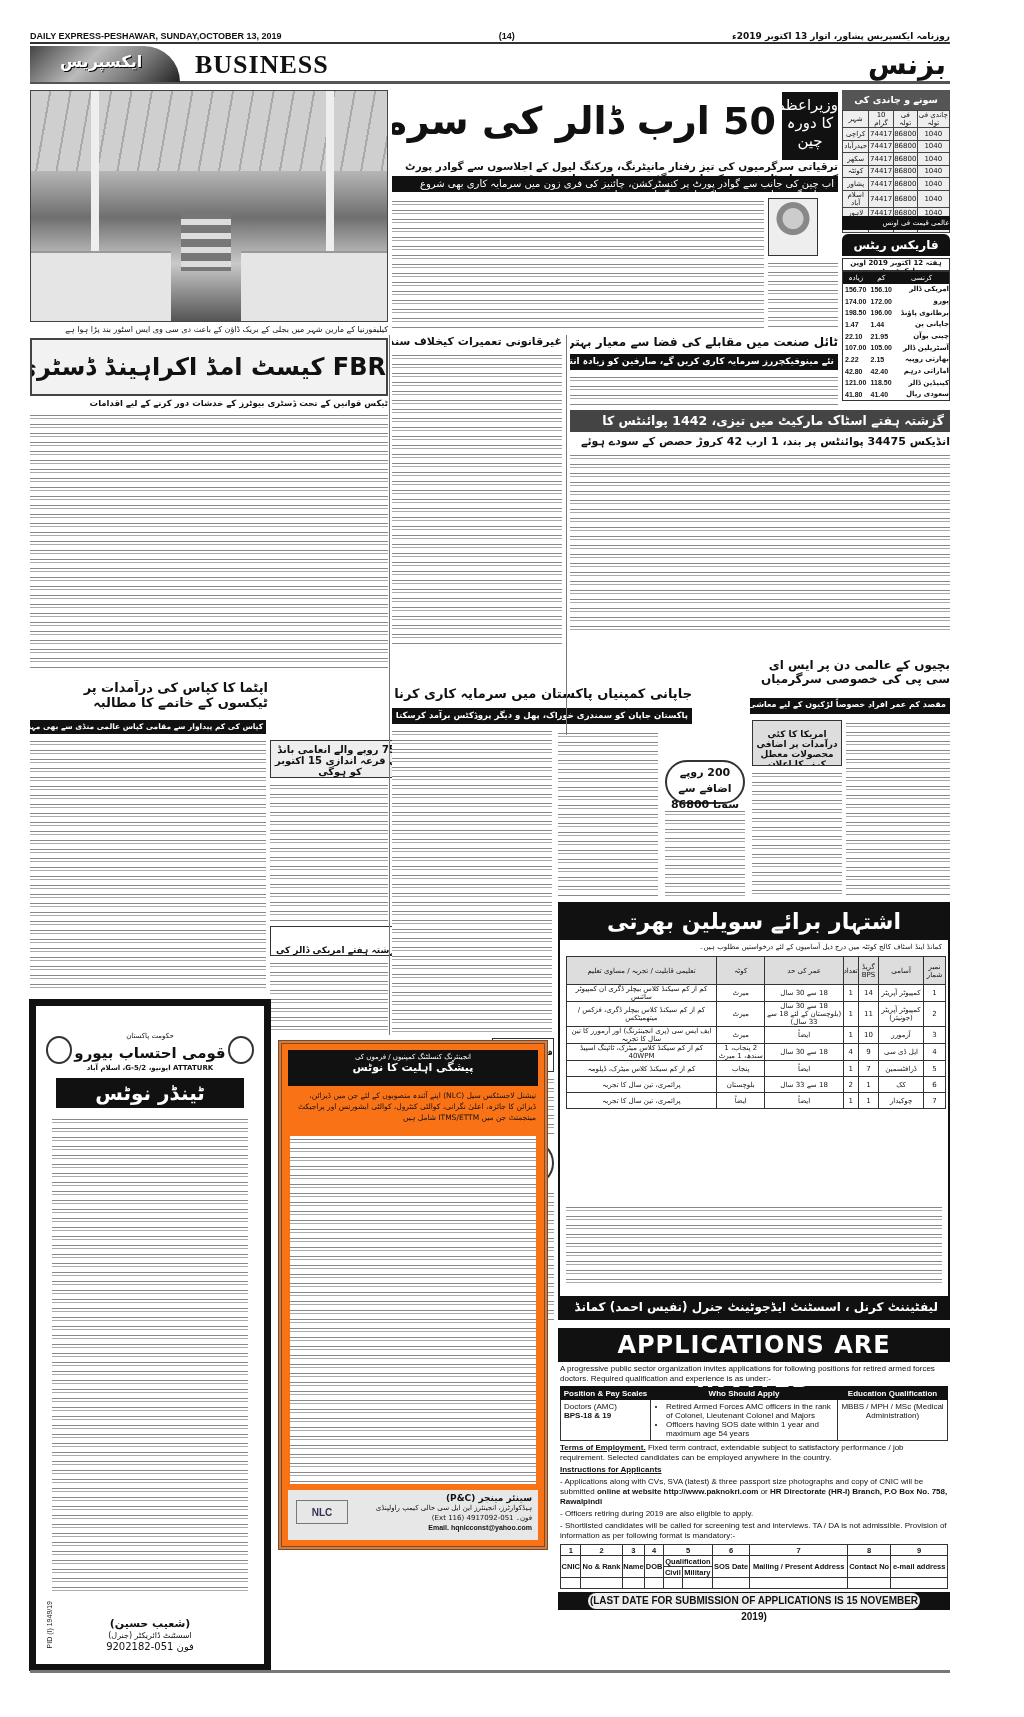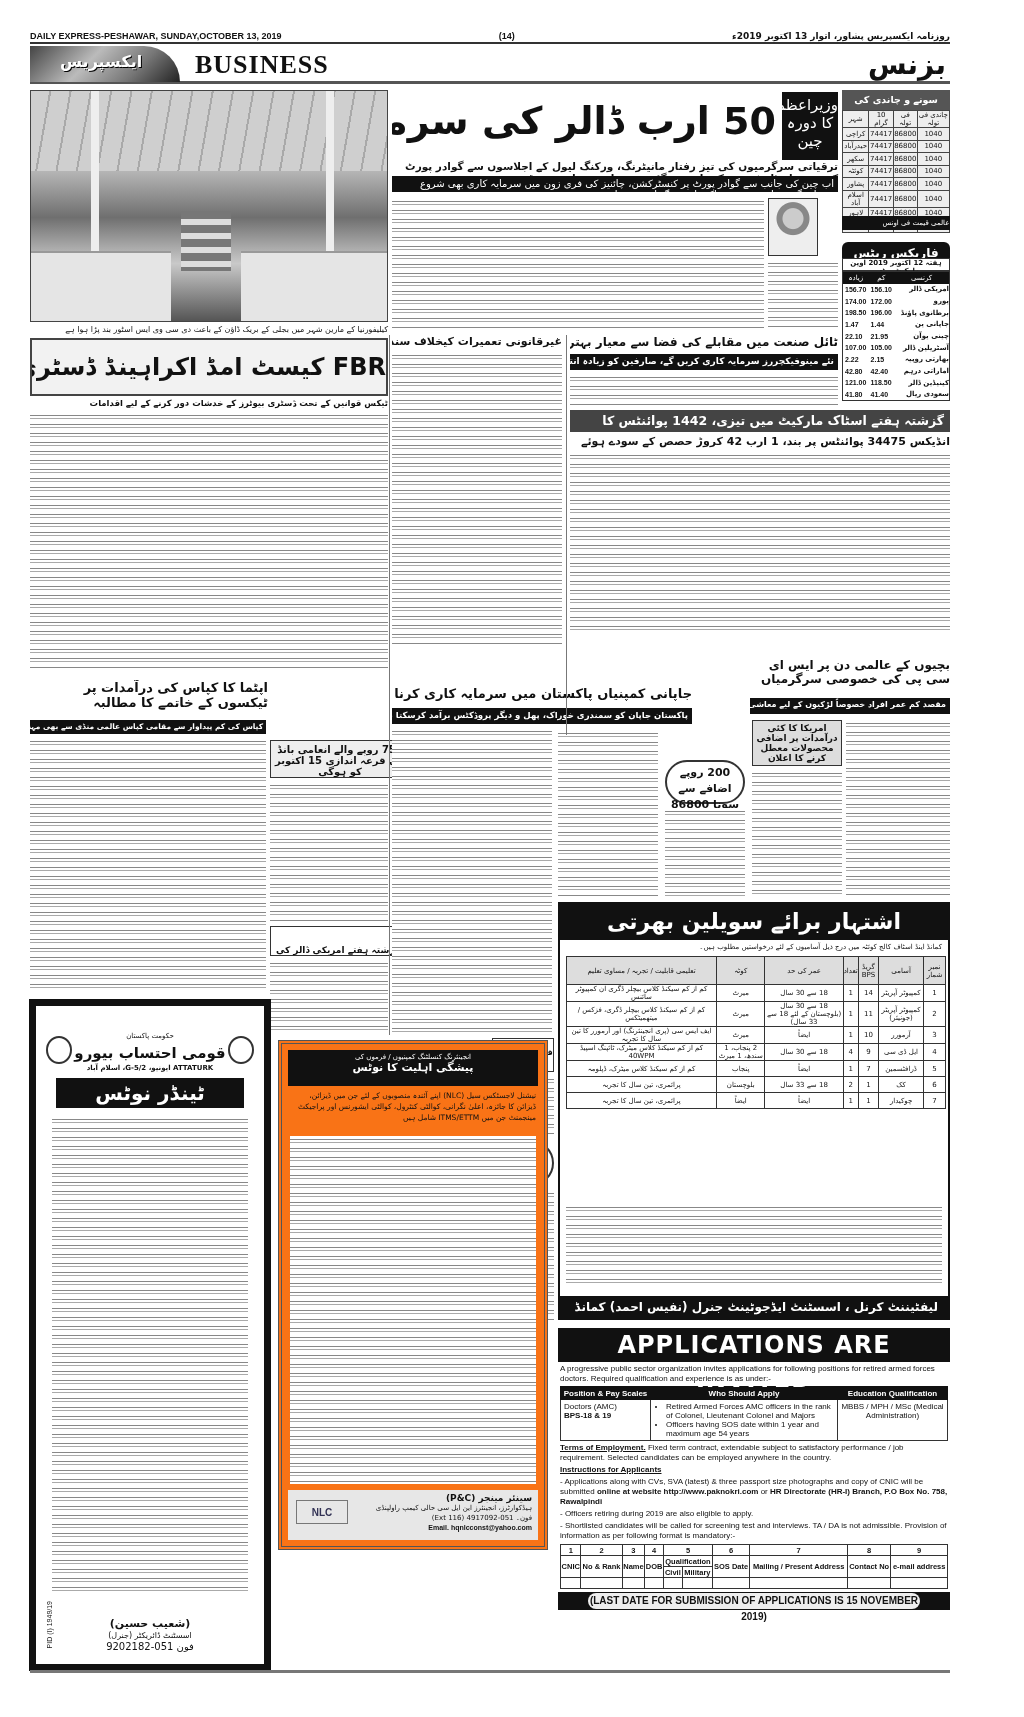--- a/index.html
+++ b/index.html
@@ -26,21 +26,21 @@
   .sub1 { left: 362px; top: 130px; width: 446px; font-size: 10.5px; font-weight: bold; text-align: right; }
   .sub2 { left: 362px; top: 146px; width: 446px; height: 16px; font-size: 10px; text-align: right; padding: 2px 4px; }
   .txt { font-size: 6.5px; line-height: 9px; color: #333; text-align: justify; overflow: hidden; }
   .txt-fill { background: repeating-linear-gradient(180deg,#fff 0 3px,#888 3px 4px,#fff 4px 6px,#aaa 6px 7px,#fff 7px 9px); }
   .portrait { left: 738px; top: 168px; width: 50px; height: 58px; background: radial-gradient(circle at 50% 35%,#ccc 0 10px,#888 11px 16px,#eee 17px); border: 1px solid #333; }
   .gold-hd { left: 812px; top: 60px; width: 108px; height: 20px; font-size: 9.5px; font-weight: bold; text-align: center; background: #555; color: #fff; line-height: 20px; }
   table { border-collapse: collapse; }
   .gold { left: 812px; top: 80px; width: 108px; font-size: 7px; }
   .gold td, .gold th { border: 1px solid #444; text-align: center; height: 12.5px; background: #eee; font-weight: normal; }
   .gold-ft { left: 812px; top: 186px; width: 108px; height: 14px; font-size: 7px; text-align: center; line-height: 14px; padding-left: 40px; }
-  .fx-hd { left: 812px; top: 212px; width: 108px; height: 16px; font-size: 12px; font-weight: bold; text-align: center; line-height: 22px; border-radius: 6px 6px 0 0; }
+  .fx-hd { left: 812px; top: 204px; width: 108px; height: 22px; font-size: 12px; font-weight: bold; text-align: center; line-height: 22px; border-radius: 6px 6px 0 0; }
   .fx-sub { left: 812px; top: 228px; width: 108px; height: 13px; font-size: 7px; text-align: center; font-weight: bold; border: 1px solid #333; }
   .fx { left: 812px; top: 241px; width: 108px; font-size: 7px; border: 1px solid #333; }
   .fx th { background: #111; color: #fff; height: 12px; font-weight: normal; }
   .fx td { height: 11.7px; font-weight: bold; padding-left: 2px; }
   .hl-fbr { left: 0; top: 308px; width: 358px; height: 58px; border: 2px solid #444; font-size: 24px; font-weight: bold; text-align: center; line-height: 54px; background: #f2f2f2; white-space: nowrap; overflow: hidden; }
   .sub-fbr { left: 0; top: 368px; width: 358px; font-size: 8.5px; text-align: right; font-weight: bold; }
   .hl-sm { font-weight: bold; text-align: right; white-space: nowrap; overflow: hidden; }
   .oval { border: 2px solid #333; border-radius: 30px; text-align: center; font-weight: bold; font-size: 11px; line-height: 16px; padding-top: 3px; }
   .stock-bar { left: 540px; top: 380px; width: 380px; height: 22px; font-size: 12.5px; font-weight: bold; text-align: right; padding-right: 6px; line-height: 22px; background: #444; }
   .stock-sub { left: 540px; top: 405px; width: 380px; font-size: 11px; font-weight: bold; text-align: right; }
@@ -270,21 +270,21 @@
 
   <div class="abs hl-sm urdu" style="left:362px;top:656px;width:300px;font-size:13px">جاپانی کمپنیاں پاکستان میں سرمایہ کاری کرنا چاہتی ہیں، جاپانی سفیر</div>
   <div class="abs black urdu hl-sm" style="left:362px;top:678px;width:300px;height:16px;font-size:8.5px;padding:2px 4px">پاکستان جاپان کو سمندری خوراک، پھل و دیگر پروڈکٹس برآمد کرسکتا ہے</div>
   <div class="abs txt txt-fill" style="left:362px;top:698px;width:160px;height:305px"></div>
   <div class="abs oval urdu" style="left:635px;top:730px;width:80px;height:44px">200 روپے اضافے سے سونا 86800 روپے تولہ ہوگیا</div>
   <div class="abs txt txt-fill" style="left:528px;top:700px;width:100px;height:166px"></div>
   <div class="abs txt txt-fill" style="left:635px;top:778px;width:80px;height:88px"></div>
 
   <div class="abs hl-sm urdu" style="left:720px;top:628px;width:200px;font-size:12px;white-space:normal">بچیوں کے عالمی دن پر ایس ای سی پی کی خصوصی سرگرمیاں</div>
   <div class="abs black urdu hl-sm" style="left:720px;top:668px;width:200px;height:16px;font-size:8px;padding:2px 4px">مقصد کم عمر افراد خصوصاً لڑکیوں کے لیے معاشی شمولیت کو فروغ دینا ہے</div>
-  <div class="abs box urdu hl-sm" style="left:722px;top:690px;width:90px;height:46px;font-size:9px;text-align:center;white-space:normal;background:#ddd;padding-top:2px">امریکا کا کئی درآمدات پر اضافی محصولات معطل کرنے کا اعلان</div>
+  <div class="abs box urdu hl-sm" style="left:722px;top:690px;width:90px;height:46px;font-size:9px;text-align:center;white-space:normal;background:#ddd;padding-top:8px">امریکا کا کئی درآمدات پر اضافی محصولات معطل کرنے کا اعلان</div>
   <div class="abs txt txt-fill" style="left:816px;top:690px;width:104px;height:176px"></div>
   <div class="abs txt txt-fill" style="left:722px;top:740px;width:90px;height:126px"></div>
 
   <div class="abs hl-sm urdu box" style="left:462px;top:1008px;width:62px;height:34px;font-size:8px;text-align:center;white-space:normal">امریکا میں قدرتی گیس کے نرخوں میں کمی</div>
   <div class="abs txt txt-fill" style="left:462px;top:1046px;width:62px;height:60px"></div>
   <div class="abs oval urdu" style="left:462px;top:1110px;width:62px;height:46px;font-size:8px;line-height:12px">چمڑے کے ملبوسات کی برآمد میں 5.88 فیصد اضافہ</div>
   <div class="abs txt txt-fill" style="left:462px;top:1160px;width:62px;height:130px"></div>
 
   <div class="ad tender">
     <div class="hdr urdu">حکومت پاکستان</div>

